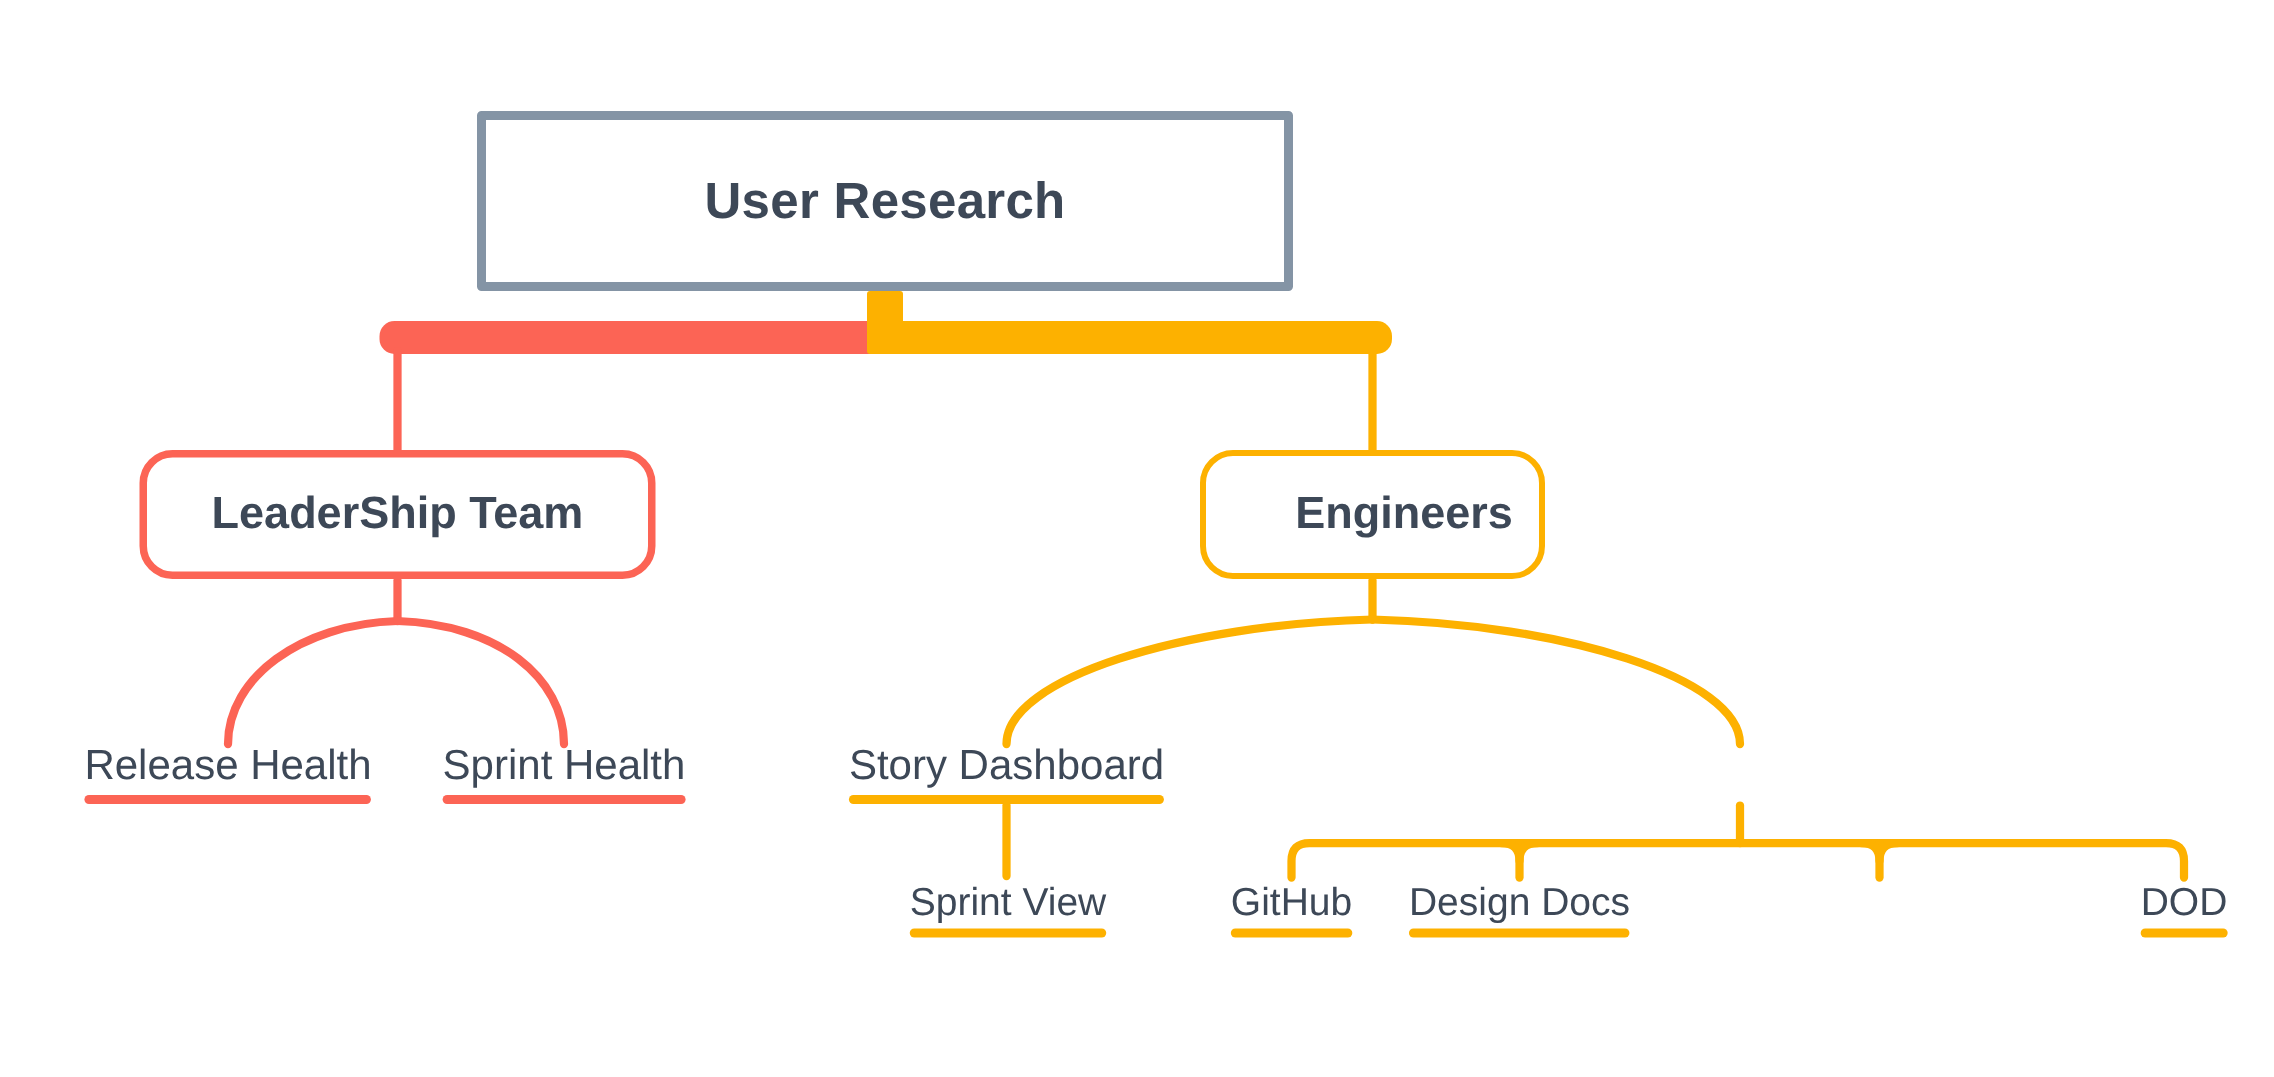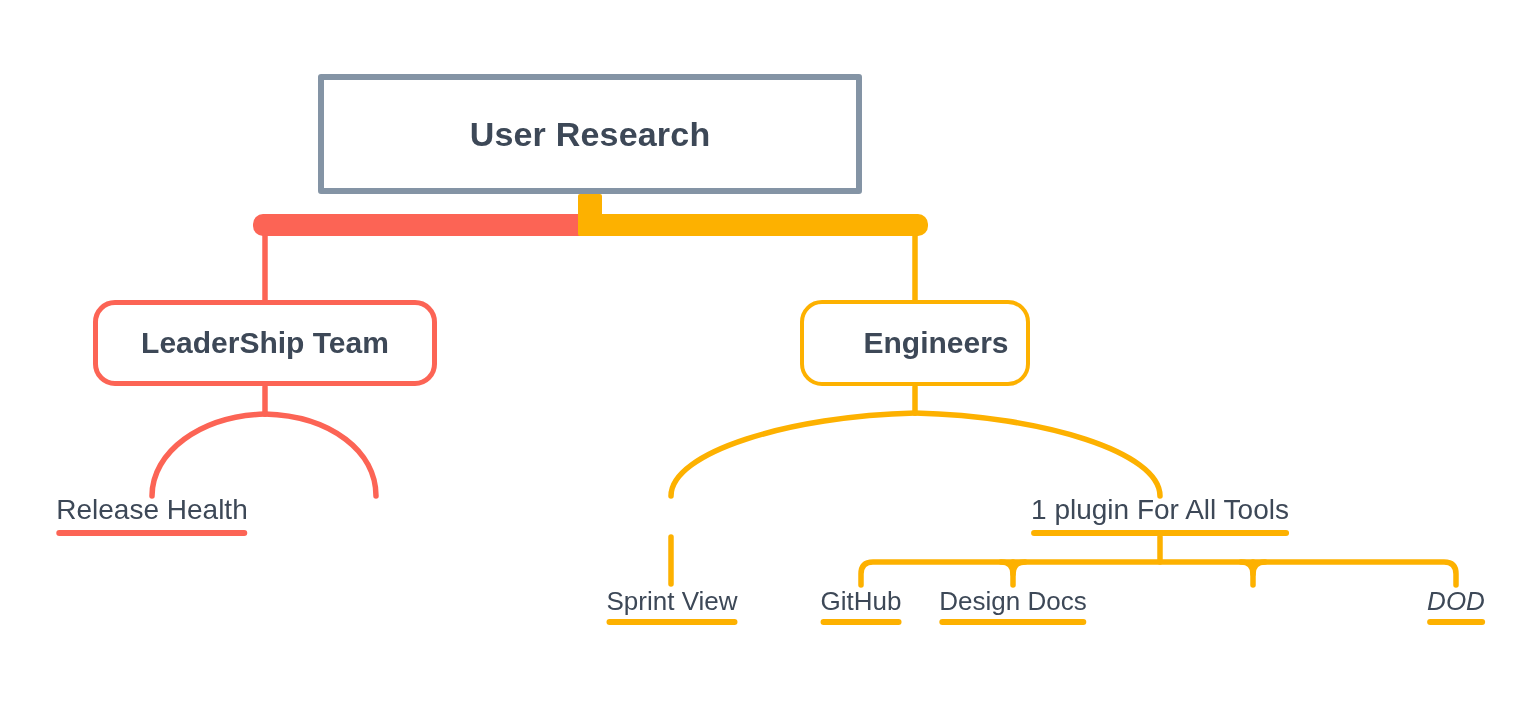--- a/index.html
+++ b/index.html
@@ -87,47 +87,48 @@
 
   <div class="node-box branch-box box-engineers">
     <span>Engineers</span>
   </div>
 
   <div class="leaf lvl3" style="left:152px;top:492px;">
     <span class="txt">Release Health</span>
     <span class="uline red"></span>
   </div>
 
+  <div class="leaf lvl3" style="left:376px;top:492px;">
+    <span class="txt">Sprint Health</span>
+    <span class="uline red"></span>
+  </div>
 
   <div class="leaf lvl3" style="left:671px;top:492px;">
+    <span class="txt">Story Dashboard</span>
     <span class="uline orange"></span>
   </div>
 
-  <div class="leaf lvl3" style="left:1160px;top:492px;">
-    <span class="txt">1 plugin For All Tools</span>
-    <span class="uline orange"></span>
-  </div>
 
   <div class="leaf lvl4" style="left:672px;top:586px;">
     <span class="txt">Sprint View</span>
     <span class="uline orange"></span>
   </div>
 
   <div class="leaf lvl4" style="left:861px;top:586px;">
     <span class="txt">GitHub</span>
     <span class="uline orange"></span>
   </div>
 
   <div class="leaf lvl4" style="left:1013px;top:586px;">
     <span class="txt">Design Docs</span>
     <span class="uline orange"></span>
   </div>
 
   <div class="leaf lvl4" style="left:1253px;top:586px;">
     <span class="uline orange"></span>
   </div>
 
-  <div class="leaf lvl4" style="left:1456px;top:586px;font-style:italic;">
+  <div class="leaf lvl4" style="left:1456px;top:586px;">
     <span class="txt">DOD</span>
     <span class="uline orange"></span>
   </div>
 
 </div>
 
 </body></html>

